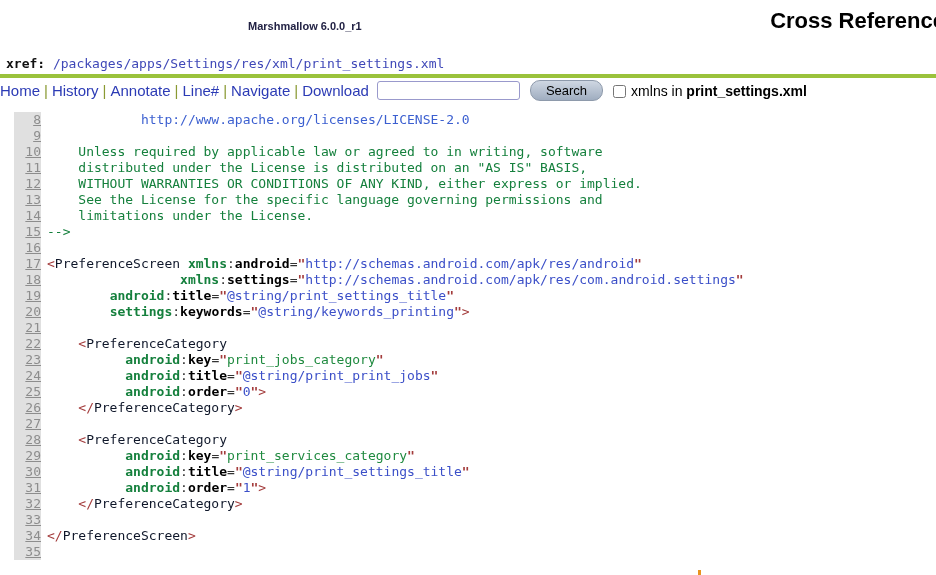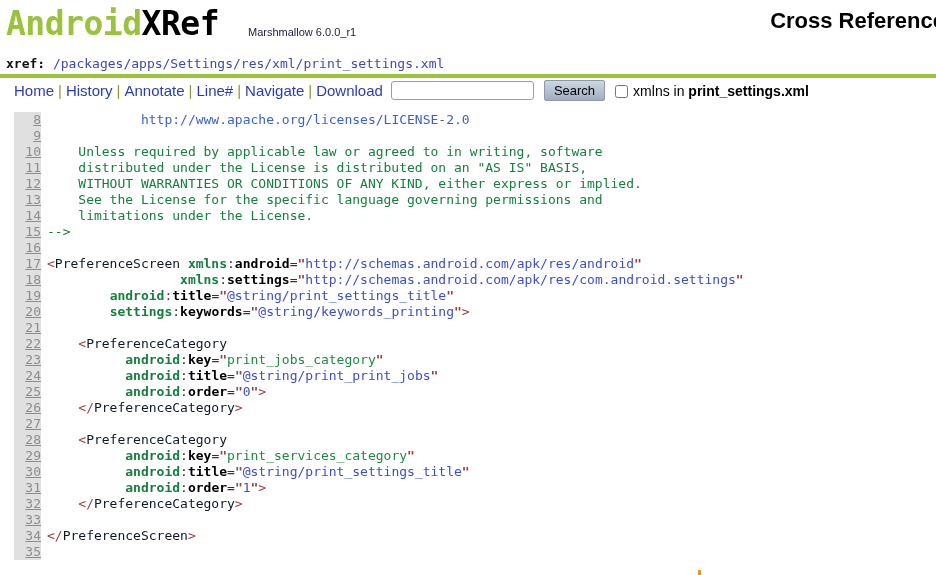--- a/index.html
+++ b/index.html
@@ -28,23 +28,23 @@
     font-weight: bold;
     font-size: 33px;
     letter-spacing: -0.5px;
     white-space: nowrap;
   }
   #logo .android { color: #9ac23c; }
   #logo .xref { color: #000000; }
   #version {
     position: absolute;
     left: 248px;
-    top: 26px;
-    font-family: "Liberation Sans", sans-serif;
-    font-weight: normal;
+    top: 20px;
+    font-family: "Liberation Sans", sans-serif;
+    font-weight: bold;
     font-size: 11px;
     color: #222244;
     white-space: nowrap;
   }
   #cross-ref-title {
     position: absolute;
     right: -9px;
     top: 8px;
     font-family: "Liberation Sans", sans-serif;
     font-weight: bold;
@@ -86,21 +86,21 @@
     position: absolute;
     left: 0;
     top: 80px;
     width: 936px;
     height: 28px;
     white-space: nowrap;
   }
   #menu .nav {
     display: inline-block;
     vertical-align: middle;
-    padding-left: 14px;
+    padding-left: 0;
     font-size: 15px;
   }
   #menu .nav a {
     color: #2c3bb5;
     text-decoration: none;
     cursor: pointer;
   }
   #menu .nav .sep {
     color: #8a9a33;
     padding: 0 4px;
@@ -117,23 +117,23 @@
     padding: 1px 3px;
     background: #ffffff;
     outline: none;
   }
   #search-button {
     vertical-align: middle;
     margin-left: 10px;
     font-family: "Liberation Sans", sans-serif;
     font-size: 13px;
     color: #000000;
-    padding: 2px 9px;
+    padding: 2px 15px;
     border: 1px solid #8e9aab;
-    border-radius: 2px;
+    border-radius: 10px;
     background: linear-gradient(#cfd7e2, #9fadc0);
     cursor: pointer;
   }
   #only-in-wrap {
     vertical-align: middle;
     margin-left: 10px;
     font-size: 14px;
     color: #000000;
   }
   #only-in-checkbox {
@@ -213,23 +213,20 @@
     top: 570px;
     width: 3px;
     height: 5px;
     background: #e8941f;
   }
 </style>
 </head>
 <body>
 
 <div id="masthead">
-  <div id="logo">
-    <span class="android">Android</span><span class="xref">XRef</span>
-  </div>
   <div id="version">Marshmallow 6.0.0_r1</div>
   <div id="cross-ref-title">Cross Reference</div>
 </div>
 
 <div id="xref-bar">
   <span class="xref-label">xref:</span><span class="xref-path"> /packages/apps/Settings/res/xml/print_settings.xml</span>
 </div>
 <div id="green-rule"></div>
 
 <div id="menu">

